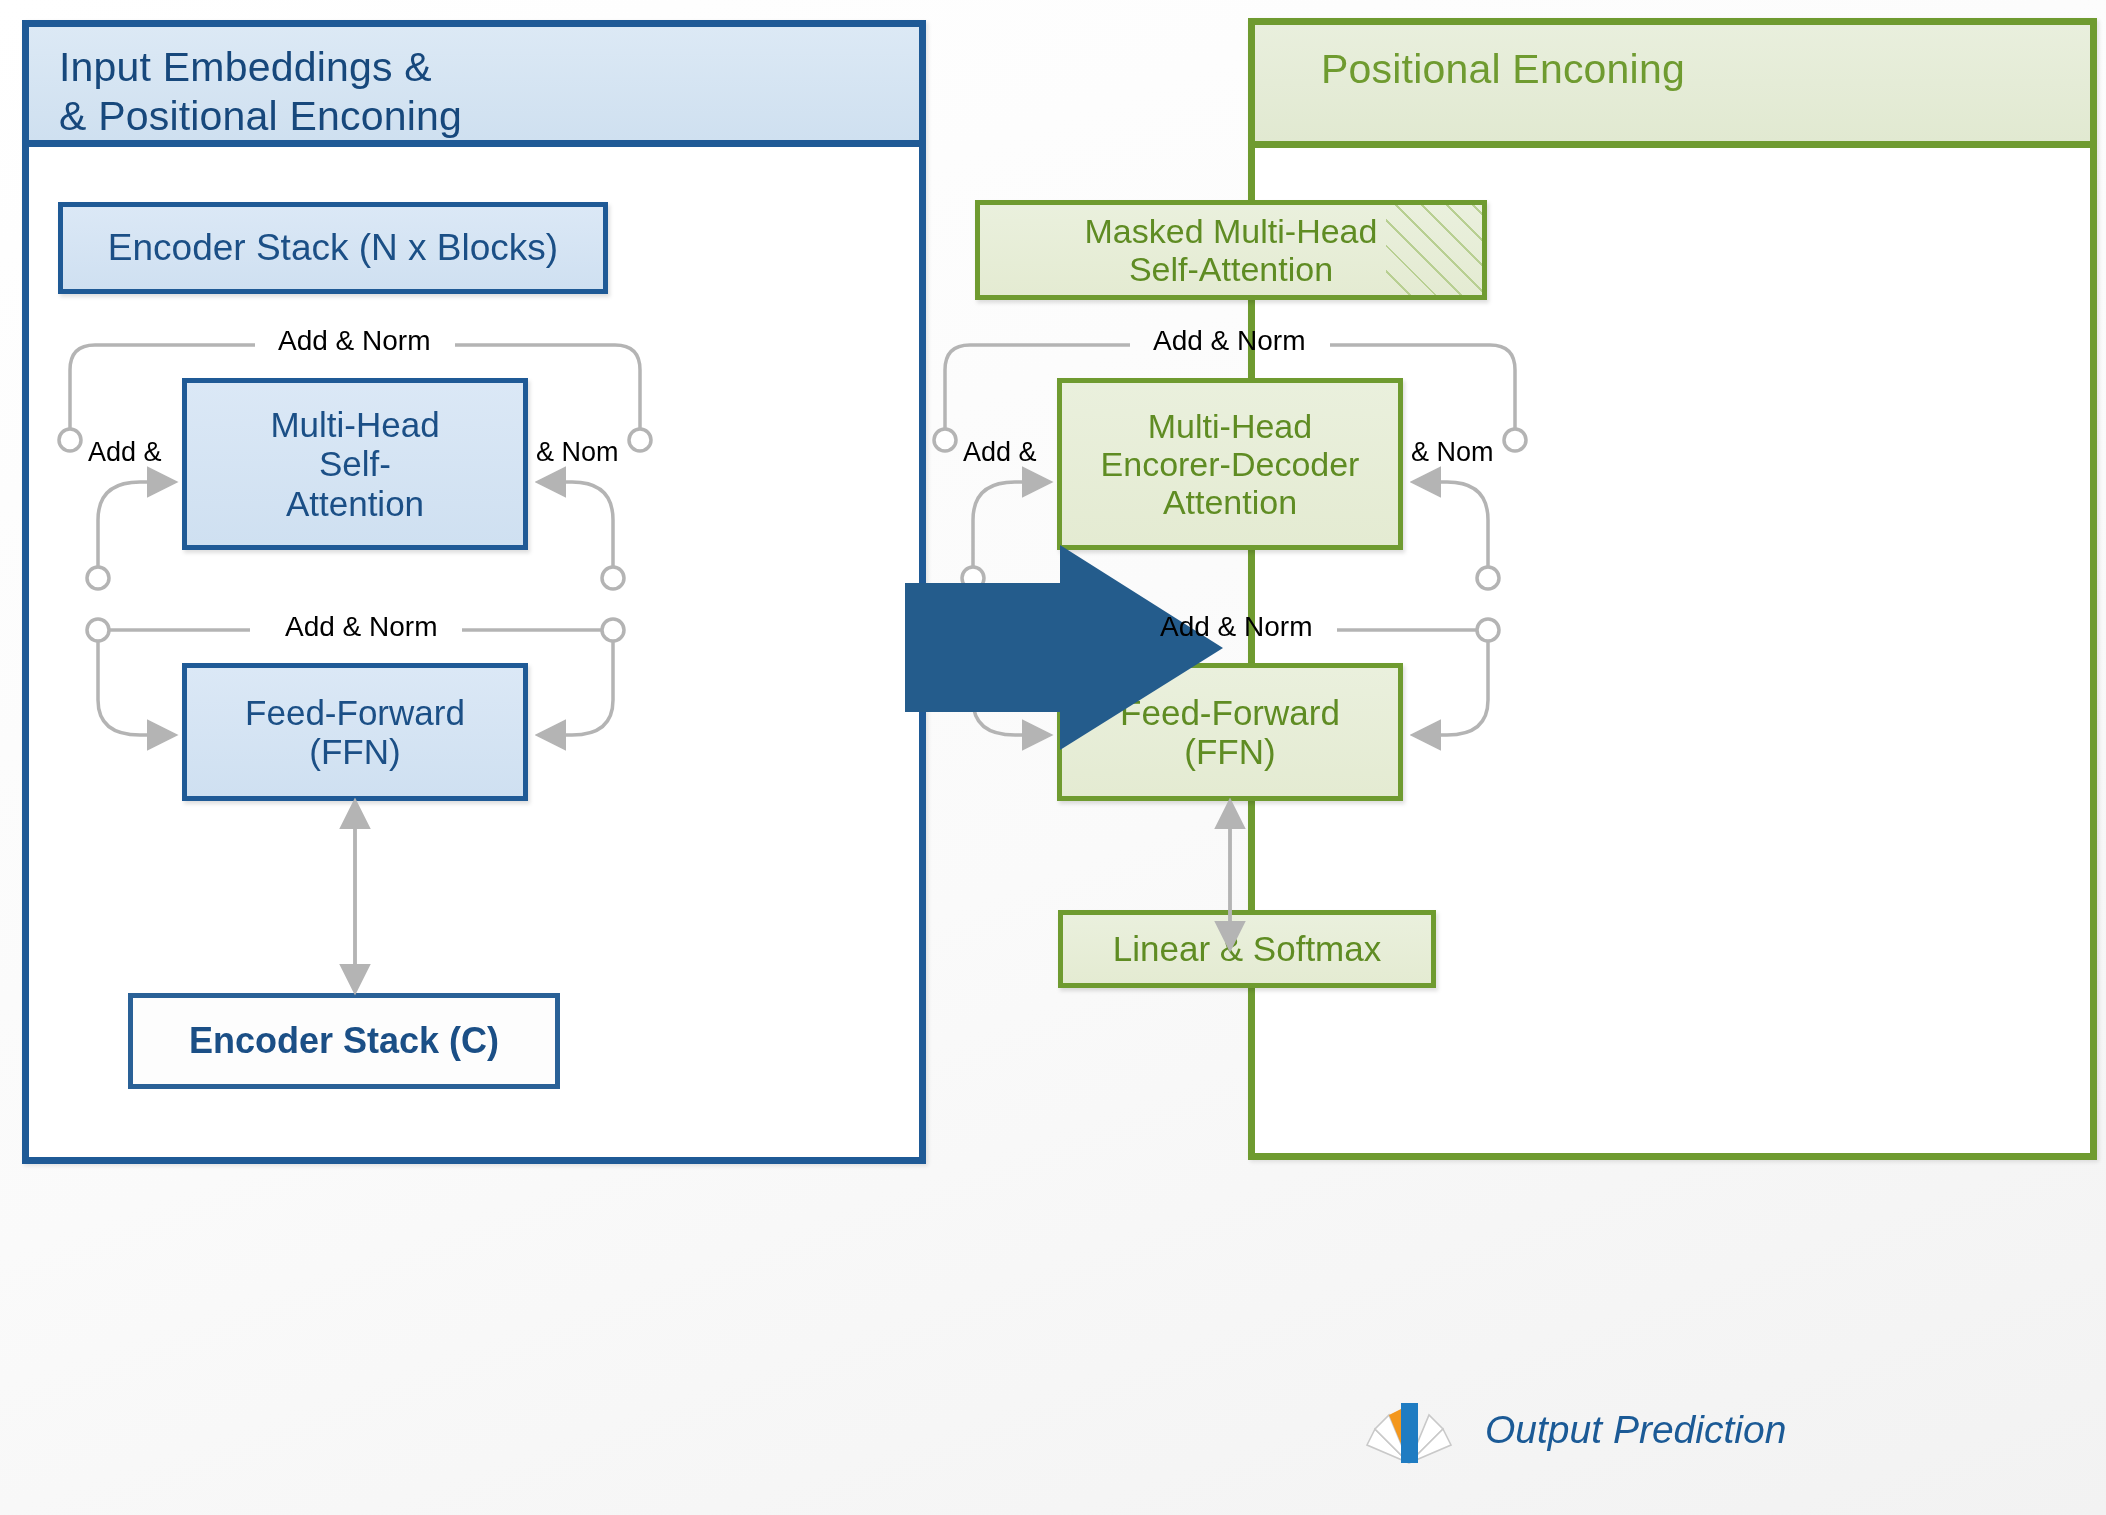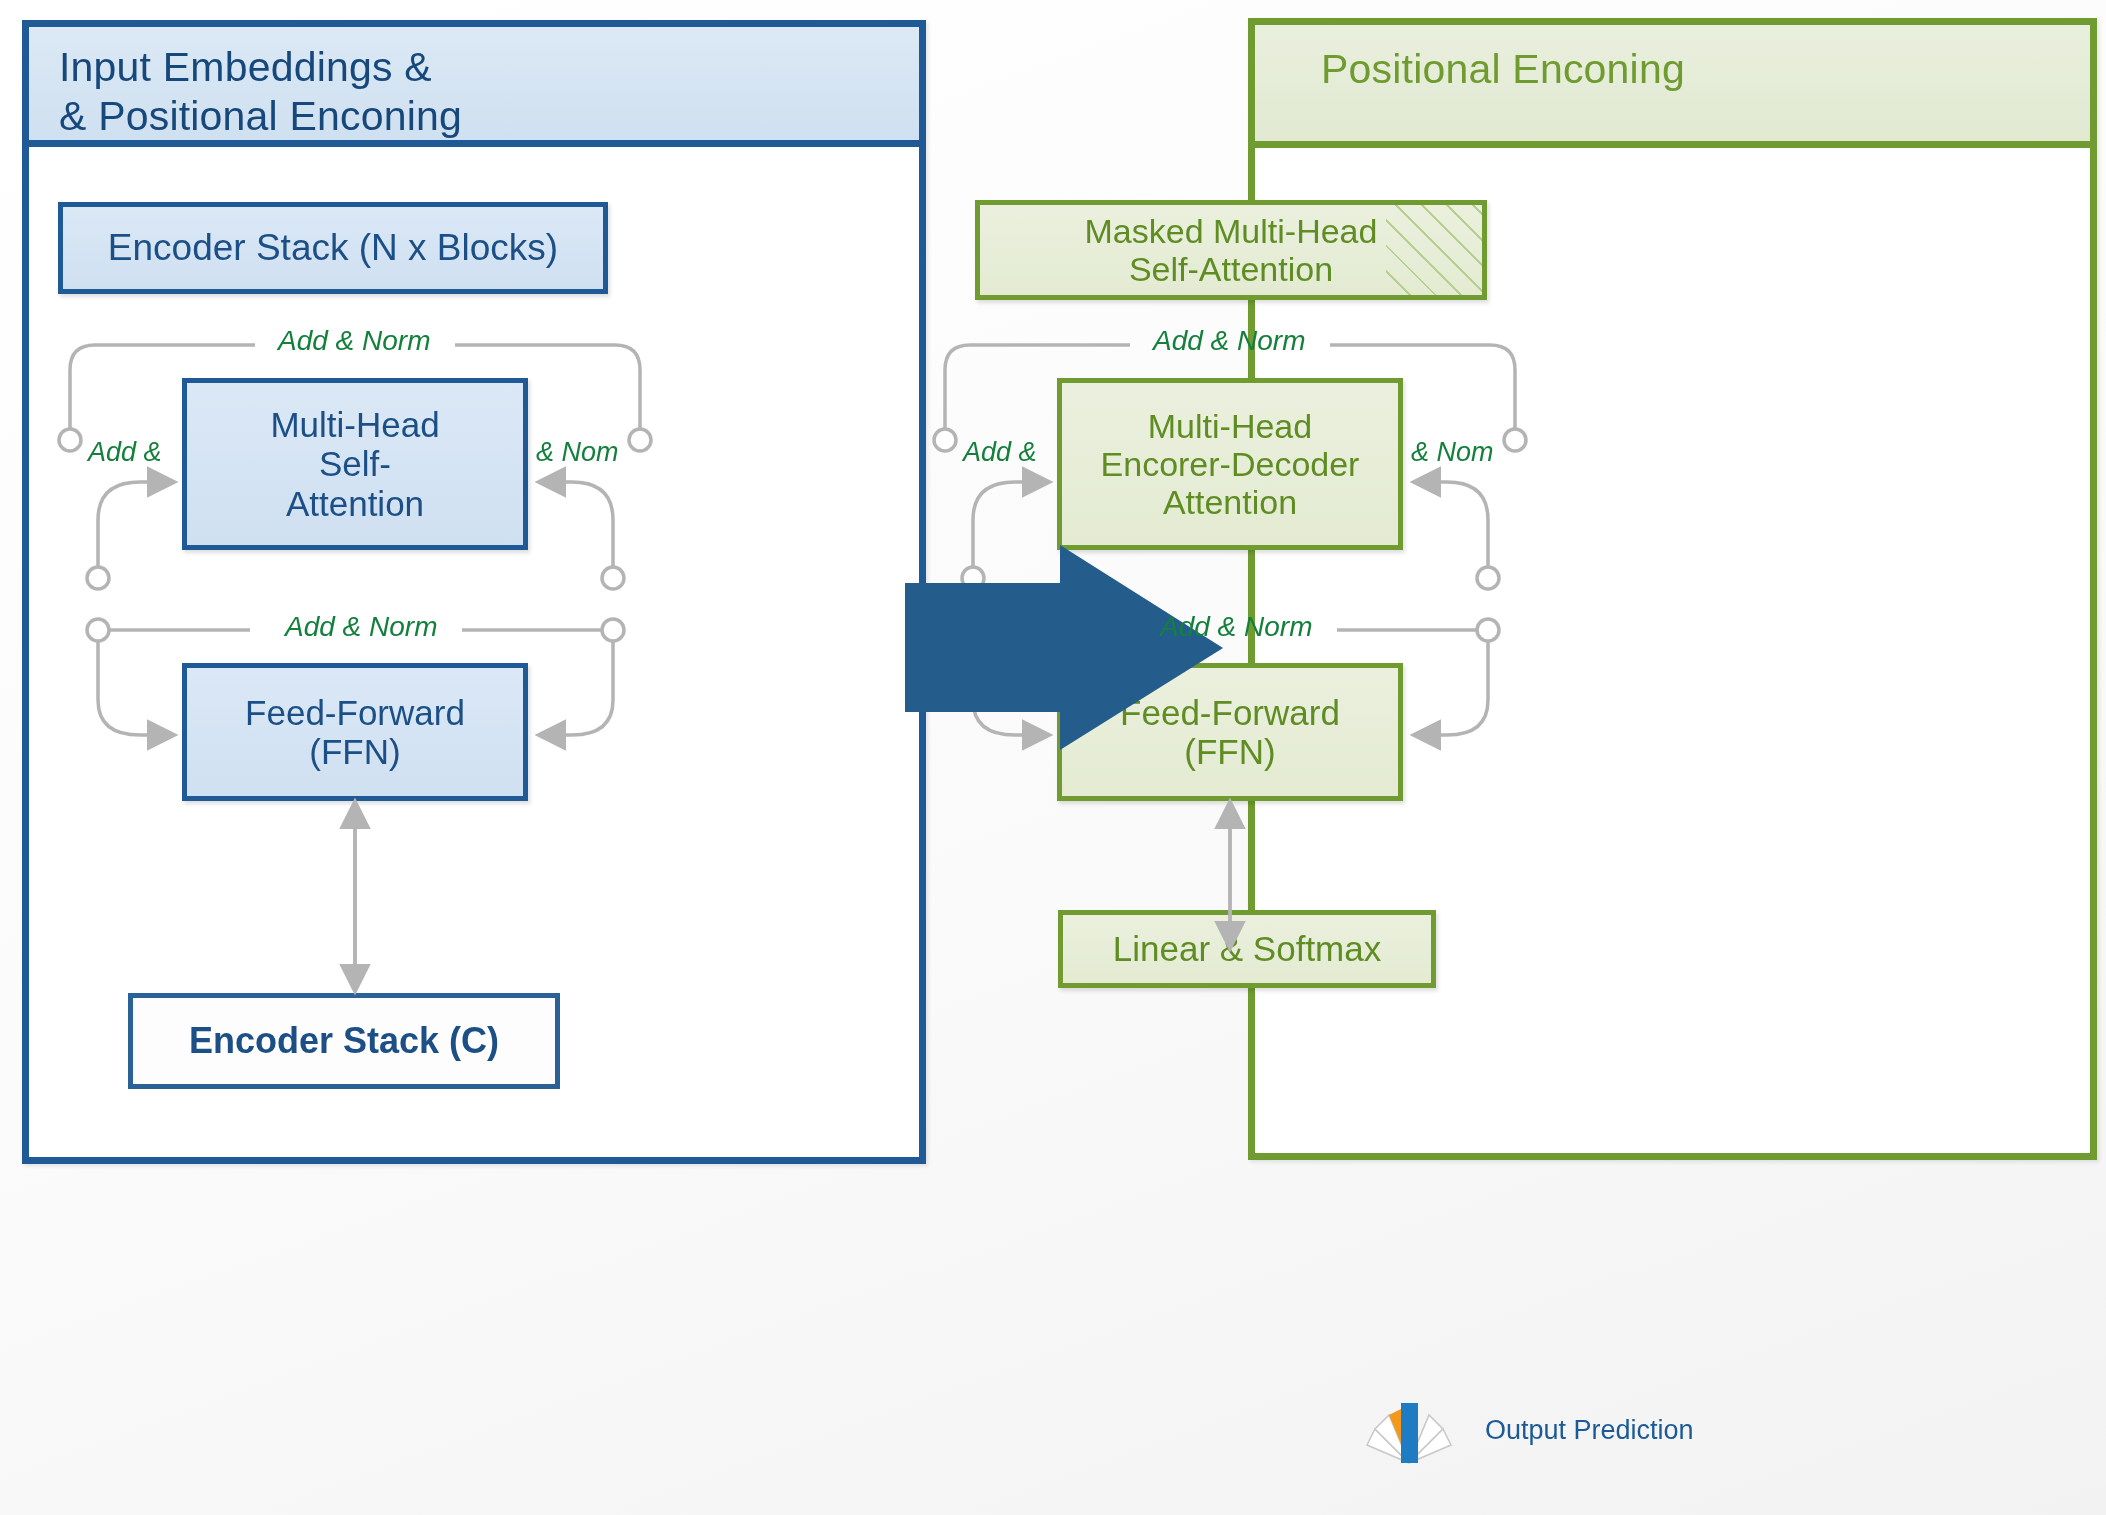--- a/index.html
+++ b/index.html
@@ -46,26 +46,26 @@
   #dec-linear{left:1042px;top:910px;width:378px;height:78px;font-size:35px;margin-left:16px;}
 
   
   .hatch{position:absolute;right:0;bottom:0;width:96px;height:96px;pointer-events:none;
      background:repeating-linear-gradient(45deg,transparent 0 16px,#b8cf92 16px 18px);}
 
   
   svg.overlay{position:absolute;left:0;top:0;width:2106px;height:1515px;
      pointer-events:none;overflow:visible;}
 
-  .lbl{position:absolute;color:#15803d;font-size:27px;white-space:nowrap;font-style:italic;}
+  .lbl{position:absolute;color:#000000;font-size:27px;white-space:nowrap;}
   .lbl.an{font-size:28px;}
 
   
   #pred-row{position:absolute;left:1355px;top:1393px;display:flex;align-items:center;gap:22px;}
-  #pred-caption{font-size:27px;color:#1b5a96;}
+  #pred-caption{font-size:39px;color:#1b5a96;font-style:italic;}
 </style>
 </head>
 <body>
 
 <div class="panel enc">
   <div class="panel-header">
     <div class="hdr-line">Input Embeddings &amp;</div>
     <div class="hdr-line">&amp; Positional Enconing</div>
   </div>
 </div>

